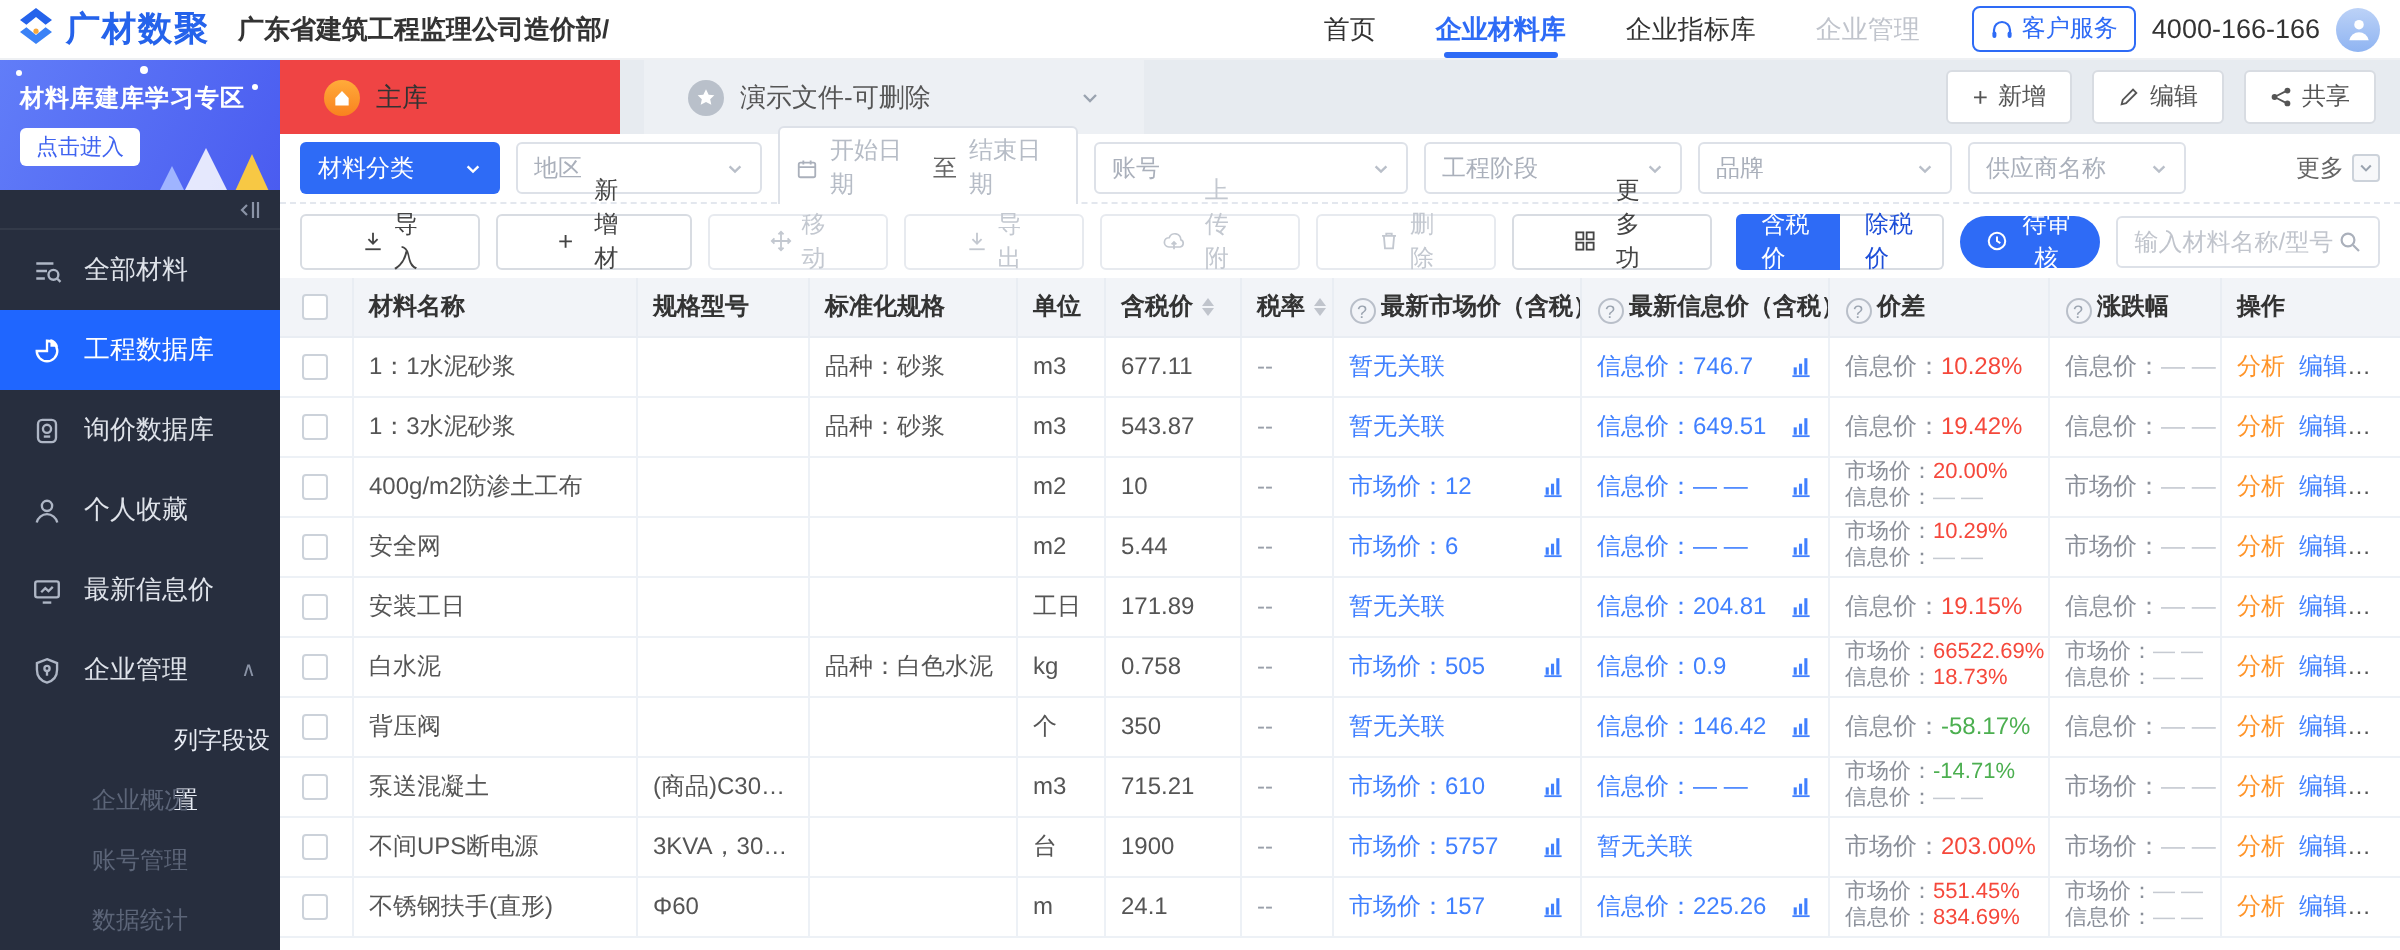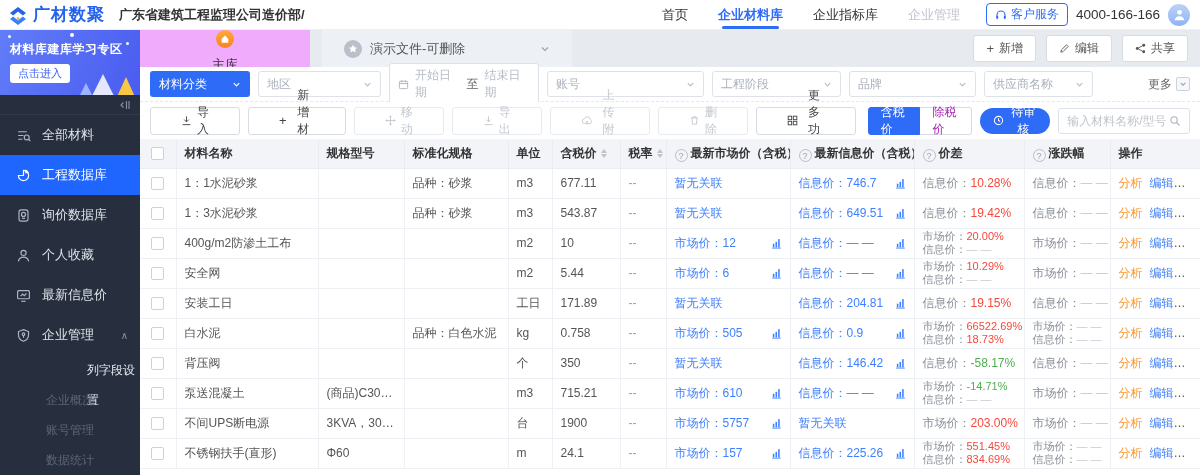--- a/index.html
+++ b/index.html
@@ -6,21 +6,21 @@
     --primary:#2e6bf6; --sidebarActive:#1f66ff; --red:#f5483b; --green:#4caf50;
     --orange:#ff9429; --link:#4080ff; --disabled:#c0c4cc;
   }
   *{box-sizing:border-box;margin:0;padding:0;}
   html,body{width:1200px;height:475px;overflow:hidden;}
   body{font-family:"Liberation Sans","DejaVu Sans",sans-serif;font-size:12px;color:#333;background:#eef1f5;position:relative;}
   svg{display:block;}
 
   
   .topbar{height:30px;background:#fff;display:flex;align-items:center;padding:0 10px 0 8px;border-bottom:1px solid #eef0f3;position:relative;z-index:5;}
-  .logo{display:flex;align-items:flex-end;gap:5px;}
+  .logo{display:flex;align-items:flex-start;gap:5px;}
   .logo-text{font-size:17px;font-weight:bold;color:#2563eb;letter-spacing:1px;}
   .workspace{margin-left:14px;font-size:13px;font-weight:bold;color:#333;}
   .topnav{margin-left:auto;display:flex;gap:30px;height:100%;align-items:center;font-size:13px;}
   .nav-item{height:100%;display:flex;align-items:center;position:relative;cursor:pointer;color:#333;}
   .nav-item.active{color:var(--primary);font-weight:bold;}
   .nav-item.active::after{content:"";position:absolute;left:6%;right:6%;bottom:0;height:3px;background:var(--primary);border-radius:2px;}
   .nav-item.disabled{color:#c0c4cc;}
   .service-btn{margin-left:26px;display:flex;gap:4px;align-items:center;border:1px solid var(--primary);color:var(--primary);background:#fff;border-radius:4px;padding:2px 8px;font-size:12px;cursor:pointer;font-family:inherit;}
   .phone{margin-left:8px;font-size:13.5px;color:#333;}
   .avatar{margin-left:8px;width:22px;height:22px;border-radius:50%;background:linear-gradient(180deg,#bcd2f7,#8fb4f2);display:flex;align-items:center;justify-content:center;cursor:pointer;}
@@ -41,42 +41,42 @@
   .menu-item.active{background:var(--sidebarActive);color:#fff;}
   .menu-item.active .mi-icon{color:#fff;}
   .mi-arrow{margin-left:auto;color:#8a93a6;font-size:10px;}
   .submenu-item{height:30px;line-height:30px;padding-left:46px;font-size:12px;color:#5c6578;cursor:pointer;}
   .submenu-item.active{color:#e8ecf4;margin-left:41px;}
 
   
   .main{position:absolute;left:140px;top:30px;right:0;bottom:0;display:flex;flex-direction:column;background:#eef1f5;}
   .tabbar{height:37px;background:#e7ebf0;display:flex;align-items:stretch;flex:none;}
   .tab{display:flex;align-items:center;gap:8px;padding:0 22px;font-size:13px;color:#333;cursor:pointer;}
-  .tab.active{background:#f0abfc;min-width:170px;flex-direction:column;}
+  .tab.active{background:#ef4444;min-width:170px;}
   .tab.secondary{background:#edf0f4;min-width:250px;color:#555;margin-left:12px;}
   .tab-ic{width:18px;height:18px;border-radius:50%;display:flex;align-items:center;justify-content:center;flex:none;}
   .tab-ic.orange{background:linear-gradient(180deg,#ffab3a,#f9821f);}
   .tab-ic.gray{background:#b9c0ca;}
   .t-chev{margin-left:auto;color:#9aa3af;display:flex;}
   .tab-actions{margin-left:auto;display:flex;gap:10px;align-items:center;padding-right:12px;}
   .ta-btn{background:#fff;border:1px solid #d8dce2;border-radius:3px;padding:4px 12px;font-size:12px;color:#555;display:flex;gap:5px;align-items:center;cursor:pointer;font-family:inherit;}
 
   .filters{background:#fff;height:35px;display:flex;align-items:center;gap:8px;padding:0 10px;border-bottom:1px dashed #e3e7ee;flex:none;}
   .f-primary{width:100px;height:26px;background:var(--primary);color:#fff;border-radius:3px;display:flex;align-items:center;justify-content:space-between;padding:0 9px;cursor:pointer;flex:none;}
   .f-select{height:26px;border:1px solid #dde1e8;border-radius:3px;display:flex;align-items:center;justify-content:space-between;padding:0 8px;color:#aab0bb;cursor:pointer;flex:none;background:#fff;}
   .f-date{width:150px;height:42px;border:1px solid #dde1e8;border-radius:3px;display:flex;align-items:center;gap:6px;padding:0 8px;color:#b6bcc6;flex:none;background:#fff;}
   .f-date .to{color:#666;}
   .f-more{margin-left:auto;color:#666;display:flex;align-items:center;gap:4px;cursor:pointer;}
   .f-more .box{width:14px;height:14px;border:1px solid #ccd2da;border-radius:2px;display:flex;align-items:center;justify-content:center;color:#9aa3af;background:#f7f8fa;}
 
   .toolbar{background:#fff;height:37px;display:flex;align-items:center;gap:8px;padding:0 10px;flex:none;}
   .tb-btn{height:28px;border:1px solid #d8dce2;background:#fff;border-radius:3px;padding:0 30px;display:flex;align-items:center;gap:5px;font-size:12px;color:#444;cursor:pointer;font-family:inherit;}
   .tb-btn.disabled{color:#c3c8d0;border-color:#e7eaef;cursor:default;}
   .toggle{display:flex;margin-left:4px;}
-  .toggle .opt{height:28px;padding:0 12px;display:flex;align-items:center;border:1px solid #d8dce2;background:#fff;cursor:pointer;color:#a21caf;}
+  .toggle .opt{height:28px;padding:0 12px;display:flex;align-items:center;border:1px solid #d8dce2;background:#fff;cursor:pointer;color:#1d4ed8;}
   .toggle .opt.active{background:var(--primary);border-color:var(--primary);color:#fff;border-radius:3px 0 0 3px;}
   .toggle .opt:last-child{border-left:none;border-radius:0 3px 3px 0;}
   .review-btn{margin-left:auto;height:26px;background:var(--primary);color:#fff;border:none;border-radius:14px;padding:0 13px;display:flex;align-items:center;gap:5px;font-size:12px;cursor:pointer;font-family:Liberation Sans, sans-serif;}
   .search-box{width:152px;height:26px;border:1px solid #dde1e8;border-radius:3px;display:flex;align-items:center;padding:0 8px;background:#fff;}
   .search-box input{border:none;outline:none;width:100%;font-size:12px;color:#333;font-family:inherit;background:transparent;}
   .search-box input::placeholder{color:#c0c4cc;}
   .mag{color:#aab0bb;display:flex;}
 
   
   .table-wrap{flex:1;background:#fff;overflow:hidden;}

